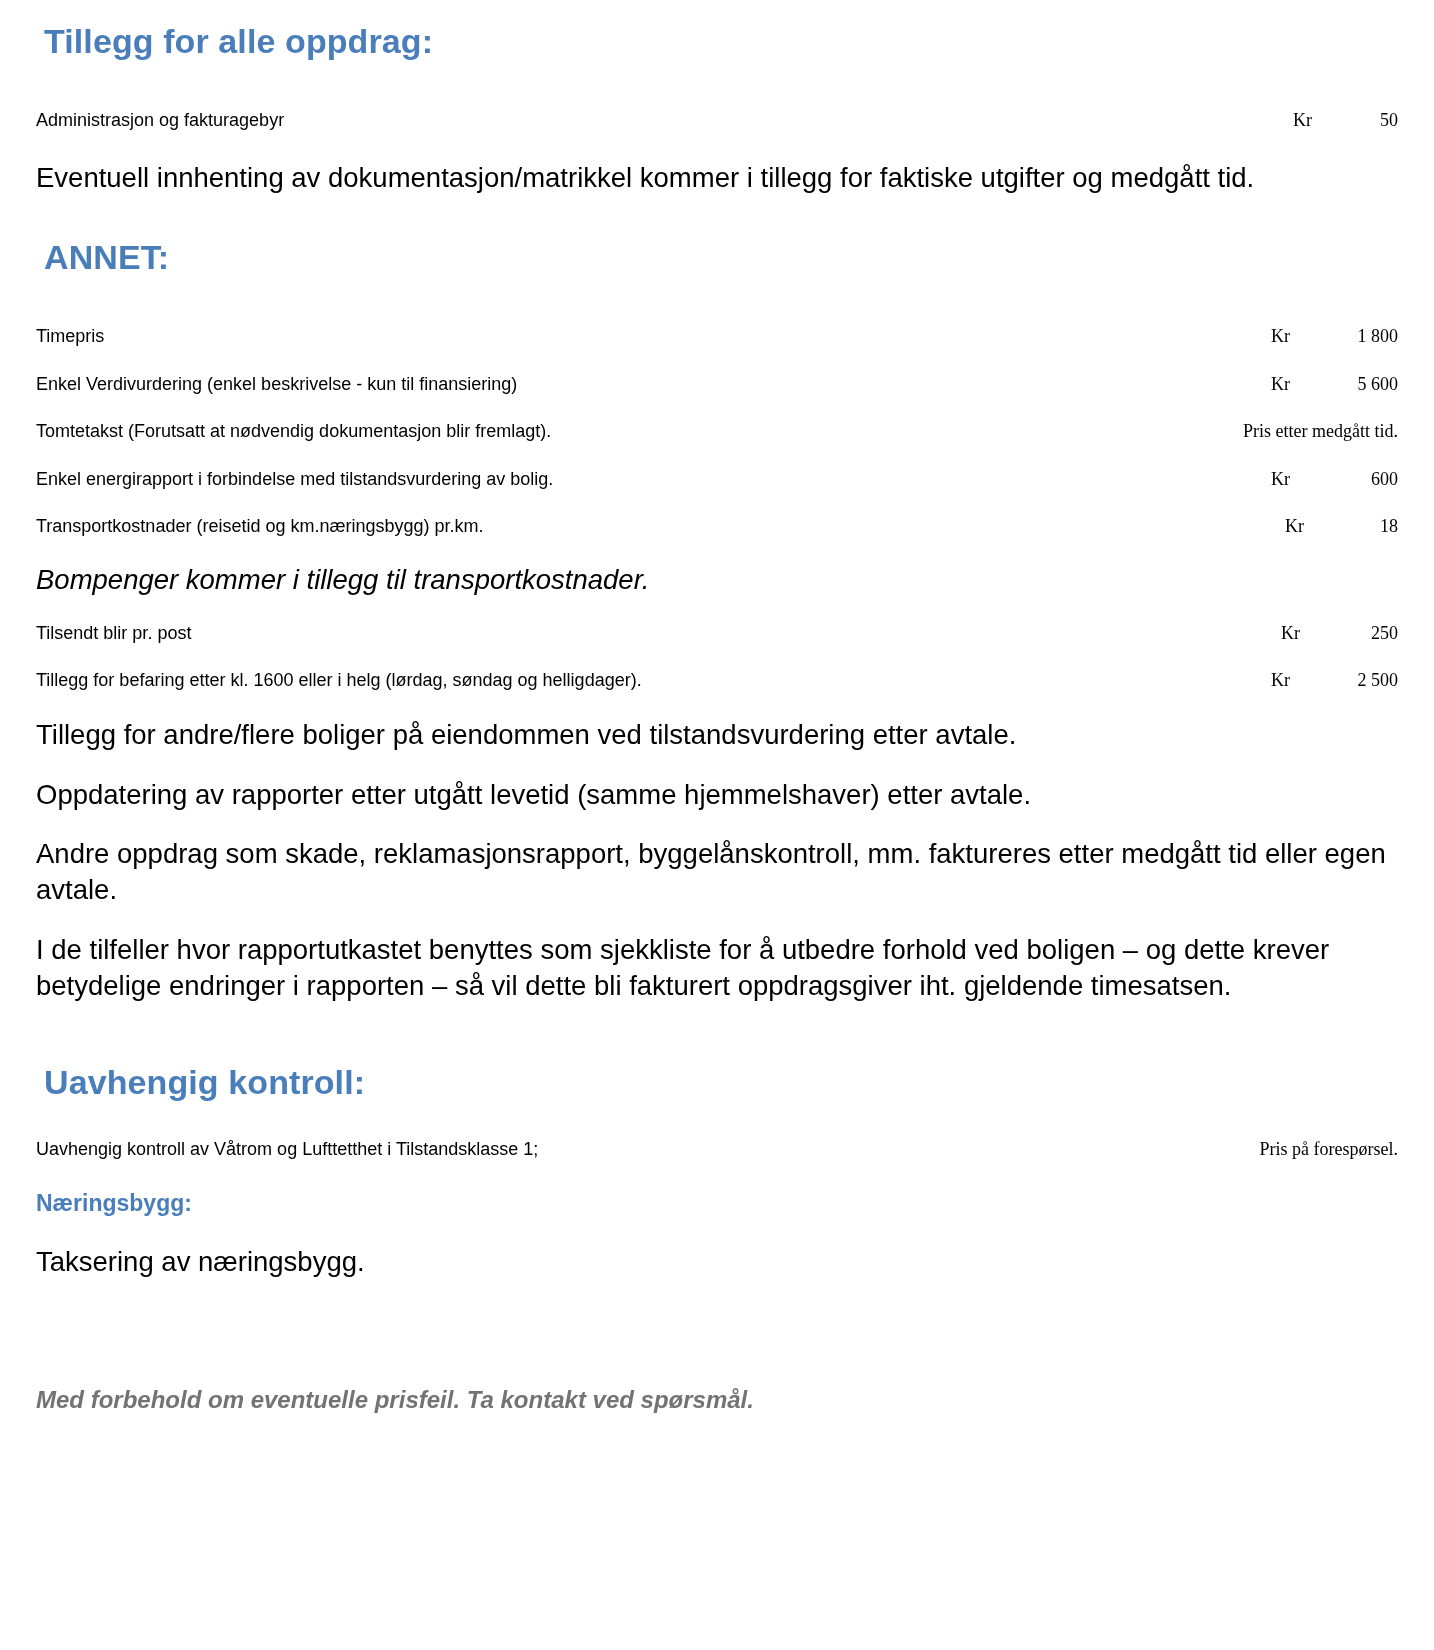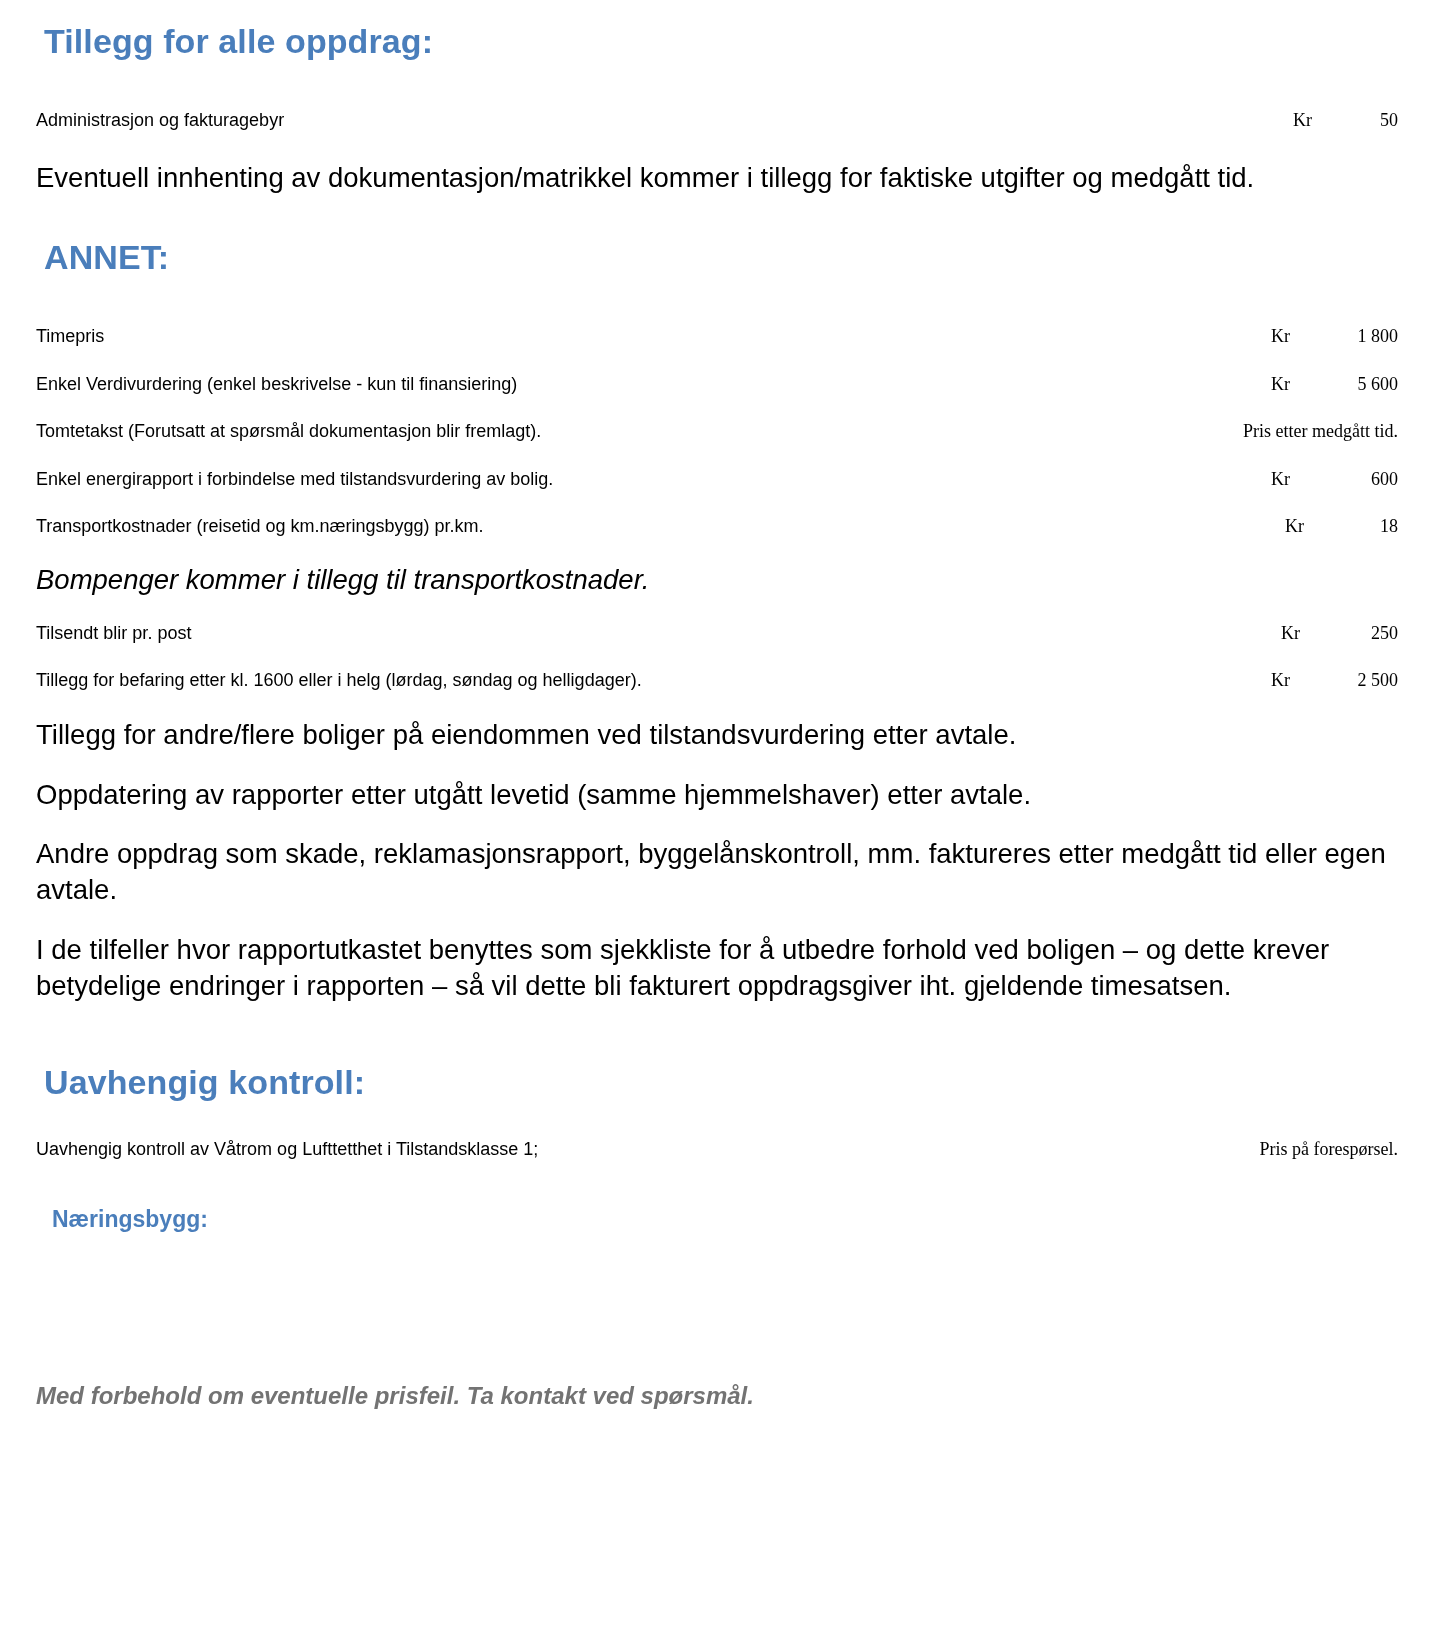--- a/index.html
+++ b/index.html
@@ -31,21 +31,21 @@
     margin: 8px;
     padding: 0;
     letter-spacing: 0.1px;
   }
   .h-section.first { padding-top: 14px; }
   .h-sub {
     color: #4a7ebb;
     font-weight: bold;
     font-size: 23px;
     line-height: 1.15;
-    margin: 16px;
+    margin: 0;
   }
   
   .row {
     display: flex;
     align-items: baseline;
     font-size: 18px;
     line-height: 1.30;
   }
   .row .label { flex: 0 1 auto; }
   .row .spacer { flex: 1 1 auto; }
@@ -113,21 +113,21 @@
   <div class="row">
     <span class="label">Enkel Verdivurdering (enkel beskrivelse - kun til finansiering)</span>
     <span class="spacer"></span>
     <span class="price" style="min-width:172px">Kr</span>
     <span class="price" style="min-width:108px">5 600</span>
   </div>
 
   <div class="gap-24"></div>
 
   <div class="row">
-    <span class="label">Tomtetakst (Forutsatt at spørsmål dokumentasjon blir fremlagt).</span>
+    <span class="label">Tomtetakst (Forutsatt at nødvendig dokumentasjon blir fremlagt).</span>
     <span class="spacer"></span>
     <span class="price"></span>
     <span class="price">Pris etter medgått tid.</span>
   </div>
 
   <div class="gap-24"></div>
 
   <div class="row">
     <span class="label">Enkel energirapport i forbindelse med tilstandsvurdering av bolig.</span>
     <span class="spacer"></span>
@@ -194,19 +194,20 @@
     <span class="price"></span>
     <span class="price">Pris på forespørsel.</span>
   </div>
 
   <div class="gap-28"></div>
 
   <h3 class="h-sub">Næringsbygg:</h3>
 
   <div class="gap-28"></div>
 
+  <div class="para">Taksering av næringsbygg.</div>
 
   <div class="gap-72"></div>
   <div class="gap-34"></div>
 
   <div class="footer-note">Med forbehold om eventuelle prisfeil. Ta kontakt ved spørsmål.</div>
 
 </div>
 
 </body></html>

